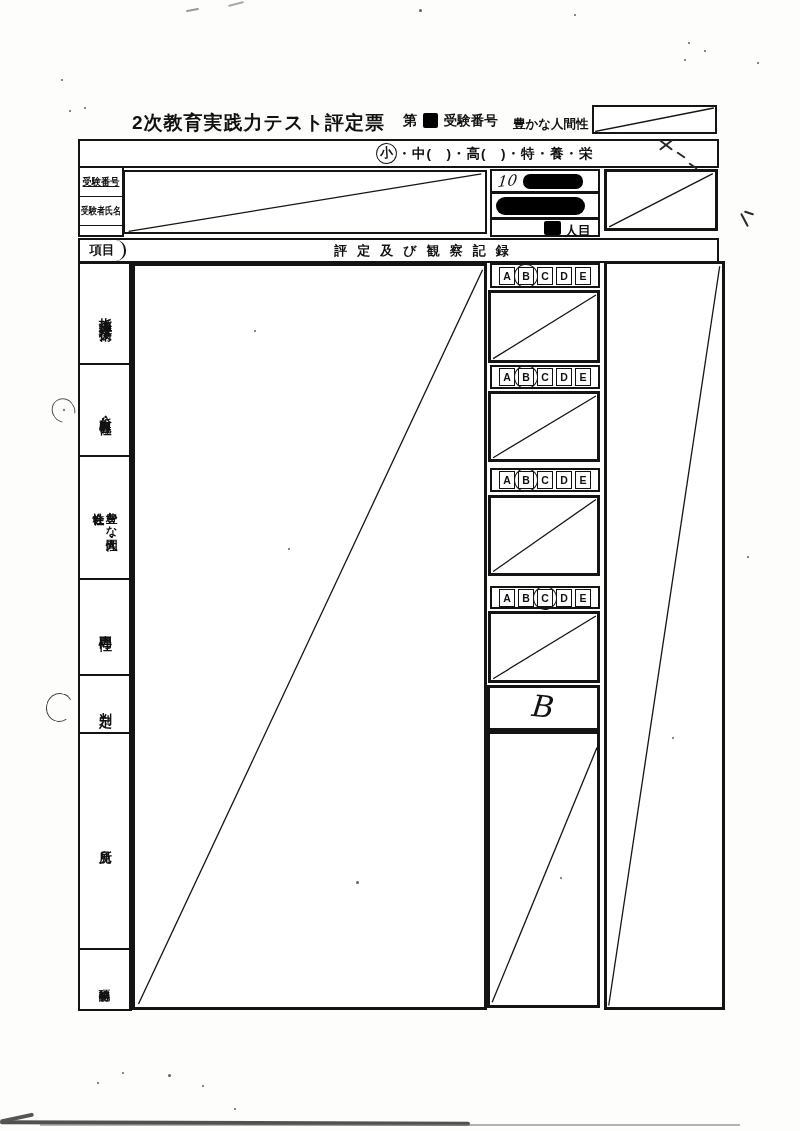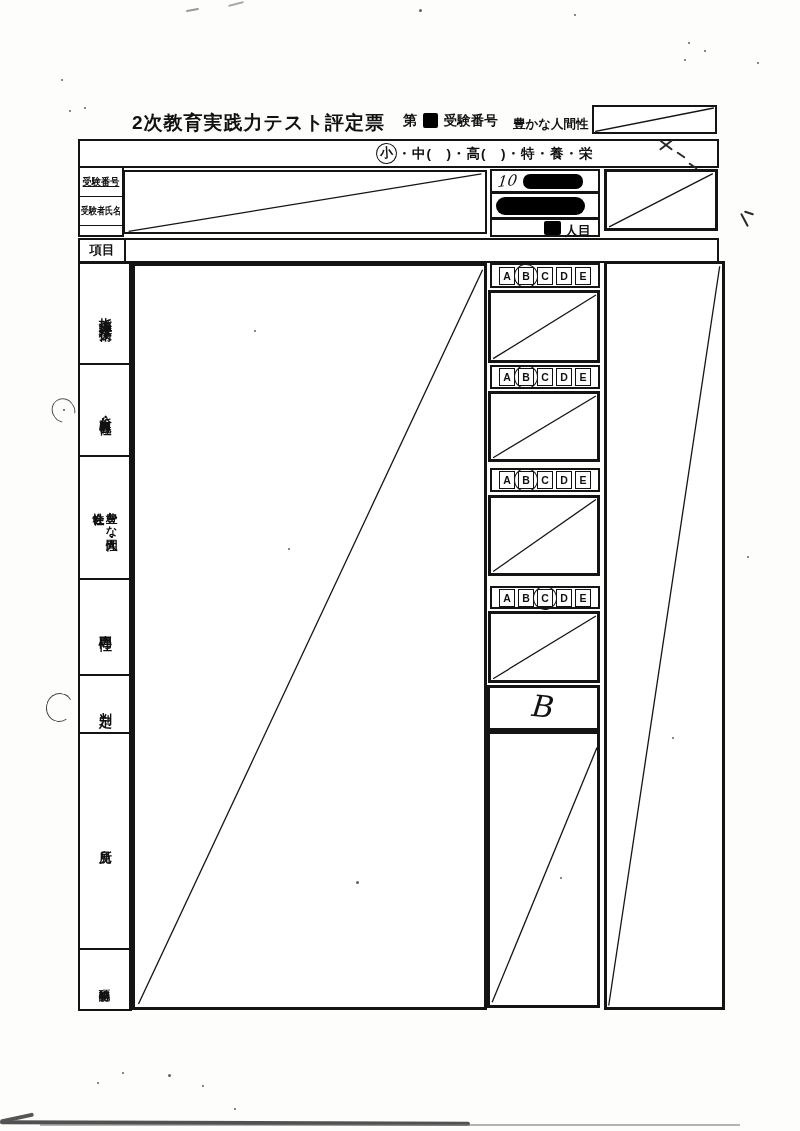--- a/index.html
+++ b/index.html
@@ -84,22 +84,25 @@
     <span class="abs b" style="left:73px;top:2px;font-size:13px;">人目</span>
   </div>
 
   <div class="abs bx thick" style="left:604px;top:169px;width:114px;height:62px;">
     <svg class="diag" viewBox="0 0 100 100" preserveAspectRatio="none">
       <line x1="2" y1="98" x2="98" y2="3" stroke="#141414" stroke-width="1.3" vector-effect="non-scaling-stroke"></line>
     </svg>
   </div>
 
   <div class="abs bx" style="left:78px;top:238px;width:641px;height:25px;">
-    <div class="abs ctr" style="left:0;top:0;width:46px;height:100%;border-right:2px solid #141414;">
+    <div class="abs ctr" style="left:0;top:0;width:46px;height:100%;border-right:2px solid #141414;border-radius:10px;">
       <span class="b" style="font-size:12.5px;">項目</span>
+    </div>
+    <div class="abs ctr" style="left:46px;top:0;right:0;height:100%;">
+      <span class="b" style="font-size:13px;letter-spacing:10px;text-indent:10px;">評定及び観察記録</span>
     </div>
   </div>
 
   <div class="abs" style="left:78px;top:262px;width:54px;height:749px;border:2px solid #141414;border-right-width:3px;background:#fff;">
     <div class="ctr" style="height:99px;border-bottom:2px solid #141414;">
       <span class="vlabel">指導方法・技術</span>
     </div>
     <div class="ctr" style="height:90px;border-bottom:2px solid #141414;">
       <span class="vlabel" style="font-size:12px;letter-spacing:1px;">分析力・客観性</span>
     </div>

